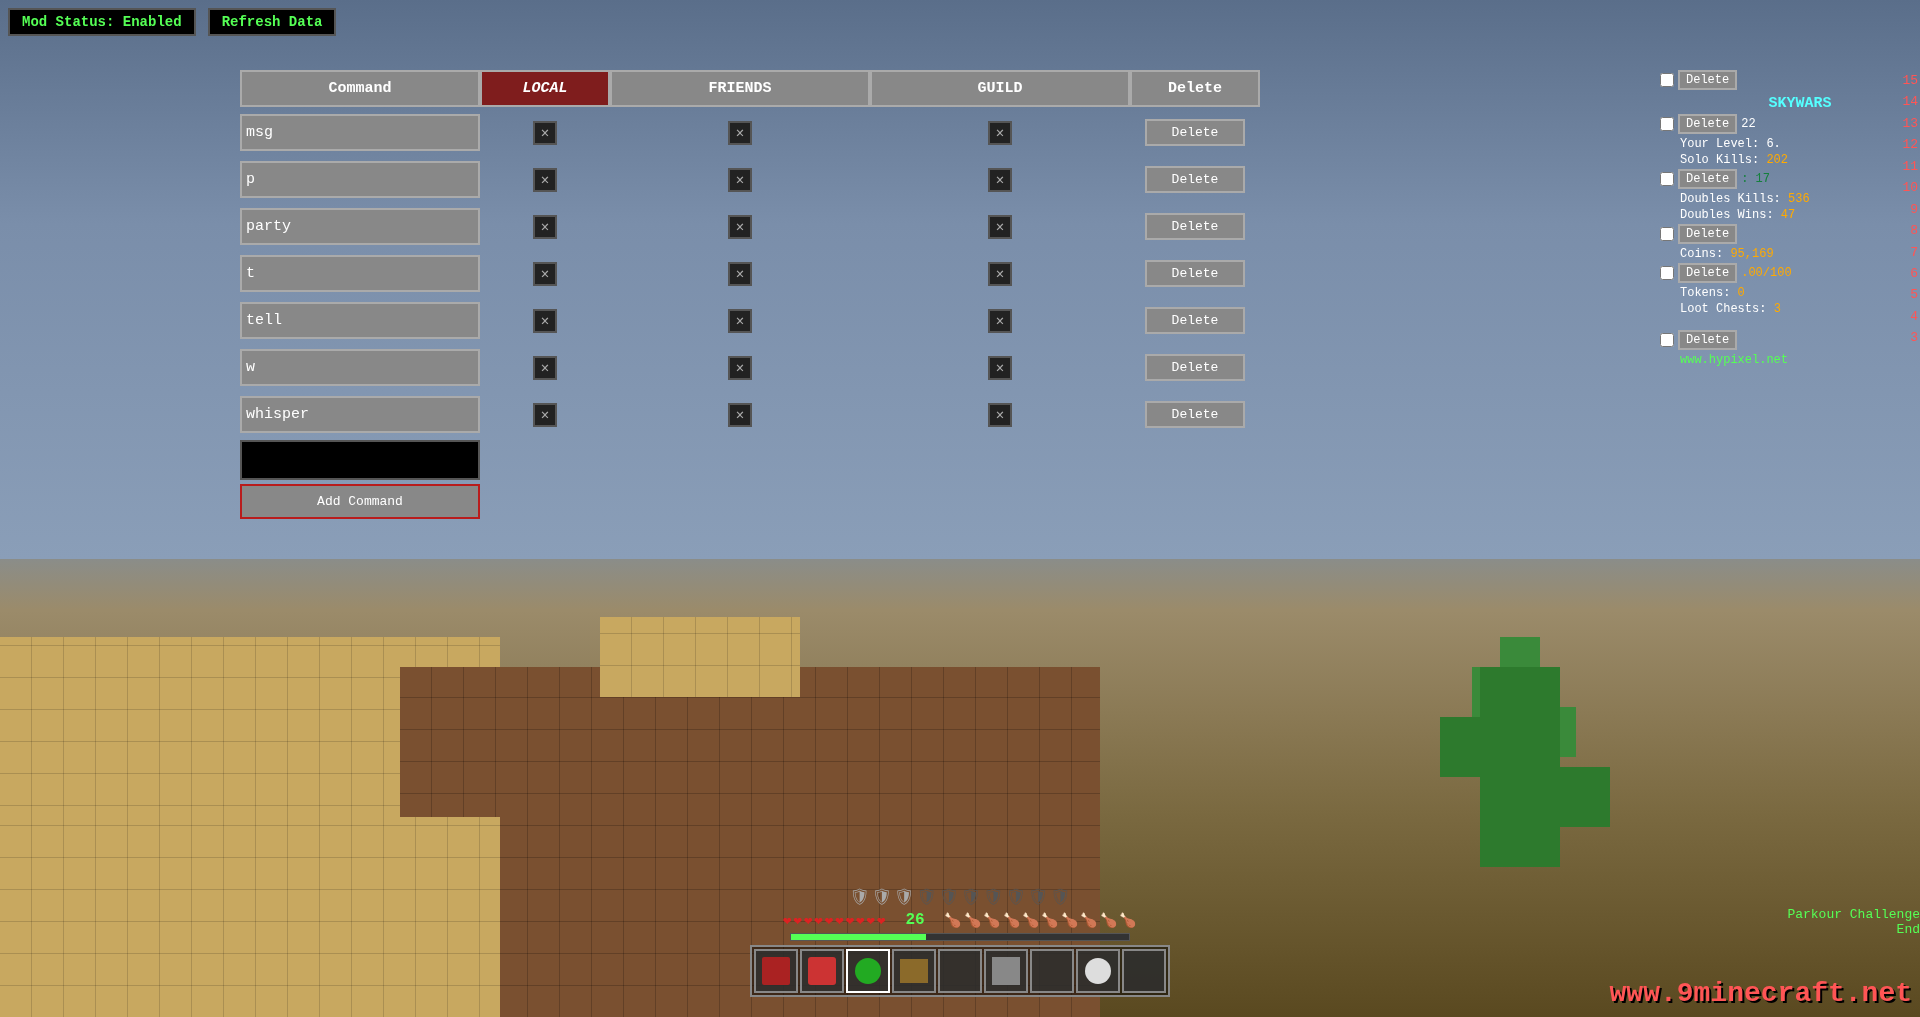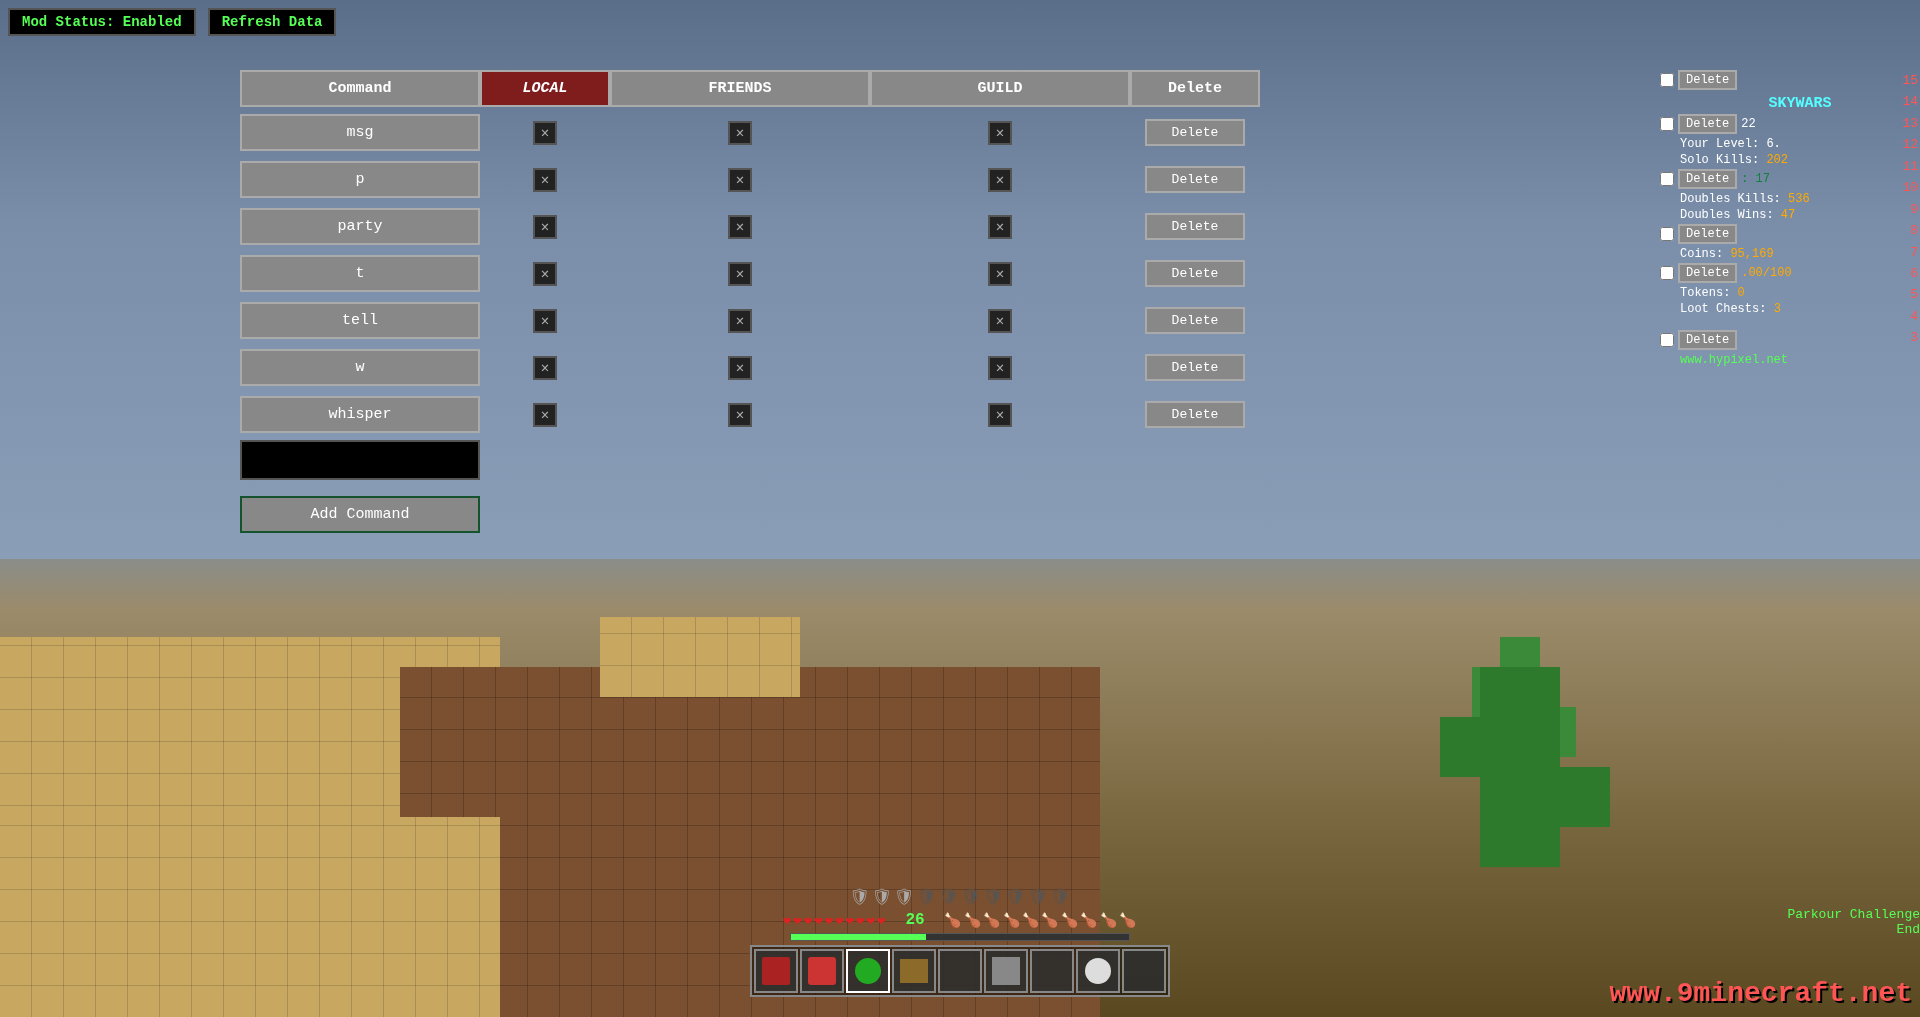--- a/index.html
+++ b/index.html
@@ -172,21 +172,20 @@
       gap: 0;
       align-items: center;
     }
 
     .cmd-name {
       background: #888;
       border: 2px solid #aaa;
       color: #fff;
       font-family: 'Courier New', monospace;
       font-size: 15px;
-      text-align: center;
       padding: 8px 4px;
     }
 
     .checkbox-cell {
       display: flex;
       justify-content: center;
       align-items: center;
       padding: 8px 4px;
     }
 
@@ -239,27 +238,27 @@
       background: #000;
       border: 2px solid #555;
       color: #fff;
       font-family: 'Courier New', monospace;
       font-size: 14px;
       padding: 4px 8px;
     }
 
     
     .add-cmd-btn {
-      margin-top: 16px;
+      margin-top: 4px;
       width: 240px;
       background: #888;
-      border: 2px solid #14532d;
+      border: 2px solid #b91c1c;
       color: #fff;
       font-family: 'Courier New', monospace;
-      font-size: 15px;
+      font-size: 13px;
       padding: 8px 4px;
       cursor: pointer;
       text-align: center;
     }
 
     
     .bottom-hud {
       position: absolute;
       bottom: 20px;
       left: 50%;

